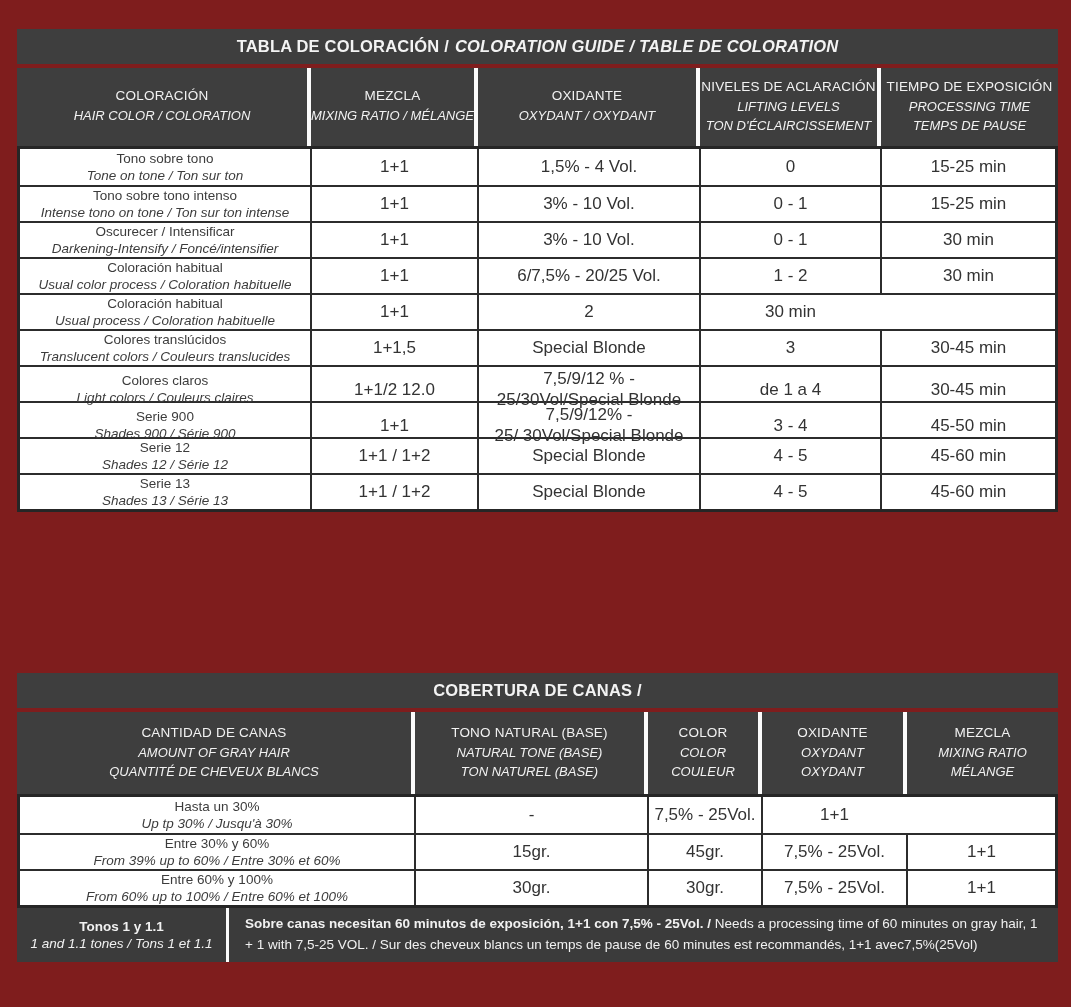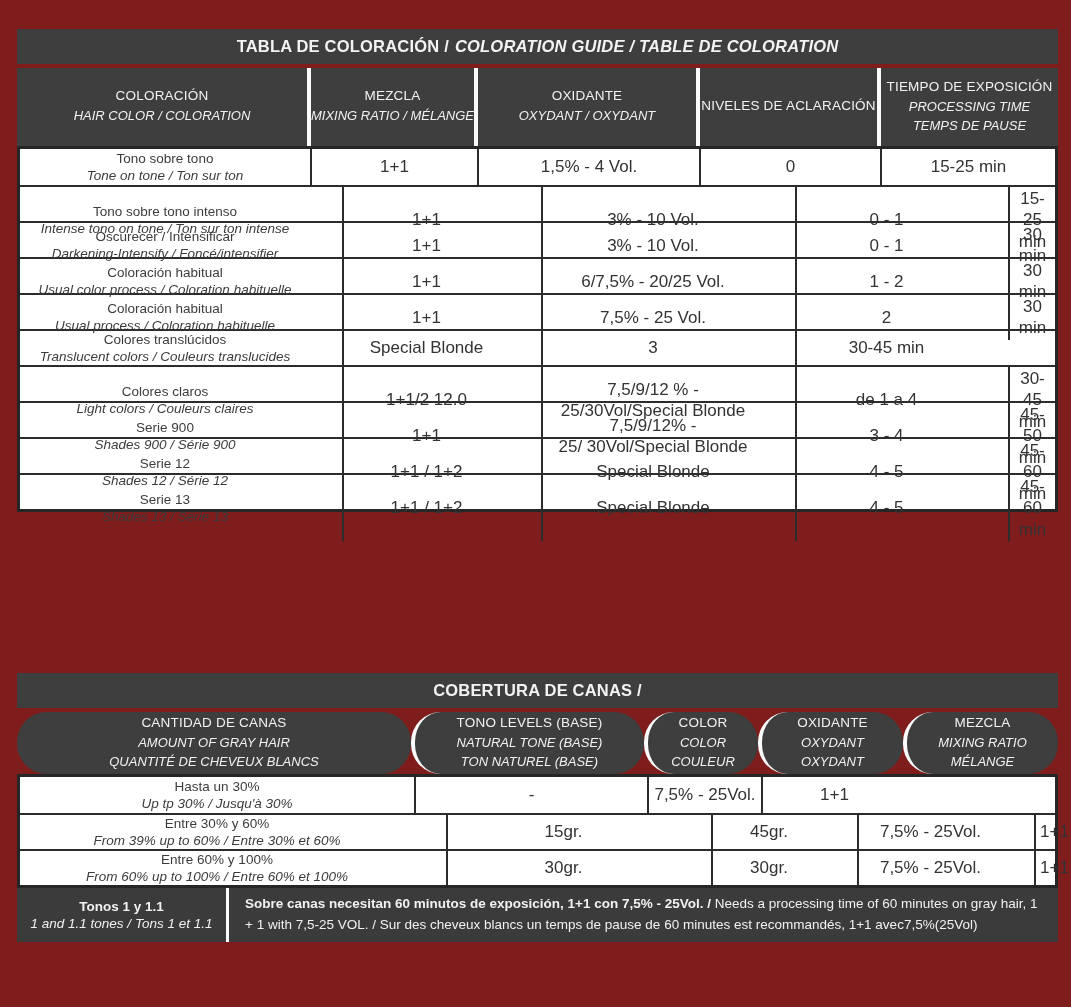--- a/index.html
+++ b/index.html
@@ -51,40 +51,40 @@
   .header-cell {
     background: #3e3e3e;
     color: #f2f2f2;
     display: flex;
     flex-direction: column;
     align-items: center;
     justify-content: center;
     text-align: center;
   }
   #coloration-table .header-cell { height: 78px; }
-  #gray-table .header-cell { height: 62px; border-radius: 30px; }
+  #gray-table .header-cell { height: 82px; }
   .header-cell + .header-cell { border-left: 4px solid #fbfbfb; }
   .hc-main { font-size: 13.5px; letter-spacing: 0.2px; margin-bottom: 4px; }
   .hc-sub {
     font-style: italic;
     font-size: 13px;
     line-height: 1.45;
     white-space: pre-line;
   }
 
   .tbody {
     border: 3px solid #262626;
     background: #ffffff;
   }
   .trow {
     display: grid;
     height: 36px;
     box-sizing: border-box;
   }
-  .trow + .trow { border-top: 2.5px solid #2c2c2c; gap: 32px; }
+  .trow + .trow { border-top: 2.5px solid #2c2c2c; }
   .tcell {
     display: flex;
     flex-direction: column;
     align-items: center;
     justify-content: center;
     text-align: center;
     color: #3a3a3a;
     box-sizing: border-box;
     padding: 1px 4px;
   }
@@ -147,20 +147,22 @@
       <div class="header-cell">
         <span class="hc-main">MEZCLA</span>
         <span class="hc-sub">MIXING RATIO / MÉLANGE</span>
       </div>
       <div class="header-cell">
         <span class="hc-main">OXIDANTE</span>
         <span class="hc-sub">OXYDANT / OXYDANT</span>
       </div>
       <div class="header-cell">
         <span class="hc-main">NIVELES DE ACLARACIÓN</span>
+        <span class="hc-sub">LIFTING LEVELS
+TON D'ÉCLAIRCISSEMENT</span>
       </div>
       <div class="header-cell">
         <span class="hc-main">TIEMPO DE EXPOSICIÓN</span>
         <span class="hc-sub">PROCESSING TIME
 TEMPS DE PAUSE</span>
       </div>
     </div>
 
     <div class="tbody">
 
@@ -242,35 +244,35 @@
 
       <div class="trow">
         <div class="tcell">
           <span class="row-name">Coloración habitual</span>
           <span class="row-name-intl">Usual process / Coloration habituelle</span>
         </div>
         <div class="tcell">
             <span class="val">1+1</span>
           </div>
         <div class="tcell">
-            <span class="val">7,5% - 25 Vol.</span>
-          </div>
-        <div class="tcell">
             <span class="val">2</span>
           </div>
         <div class="tcell">
             <span class="val">30 min</span>
           </div>
       </div>
 
       <div class="trow">
         <div class="tcell">
           <span class="row-name">Colores translúcidos</span>
           <span class="row-name-intl">Translucent colors / Couleurs translucides</span>
         </div>
+        <div class="tcell">
+            <span class="val">1+1,5</span>
+          </div>
         <div class="tcell">
             <span class="val">Special Blonde</span>
           </div>
         <div class="tcell">
             <span class="val">3</span>
           </div>
         <div class="tcell">
             <span class="val">30-45 min</span>
           </div>
       </div>
@@ -361,21 +363,21 @@
       <span>COBERTURA DE CANAS /</span>
     </div>
 
     <div class="header-row">
       <div class="header-cell">
         <span class="hc-main">CANTIDAD DE CANAS</span>
         <span class="hc-sub">AMOUNT OF GRAY HAIR
 QUANTITÉ DE CHEVEUX BLANCS</span>
       </div>
       <div class="header-cell">
-        <span class="hc-main">TONO LEVELS (BASE)</span>
+        <span class="hc-main">TONO NATURAL (BASE)</span>
         <span class="hc-sub">NATURAL TONE (BASE)
 TON NATUREL (BASE)</span>
       </div>
       <div class="header-cell">
         <span class="hc-main">COLOR</span>
         <span class="hc-sub">COLOR
 COULEUR</span>
       </div>
       <div class="header-cell">
         <span class="hc-main">OXIDANTE</span>

